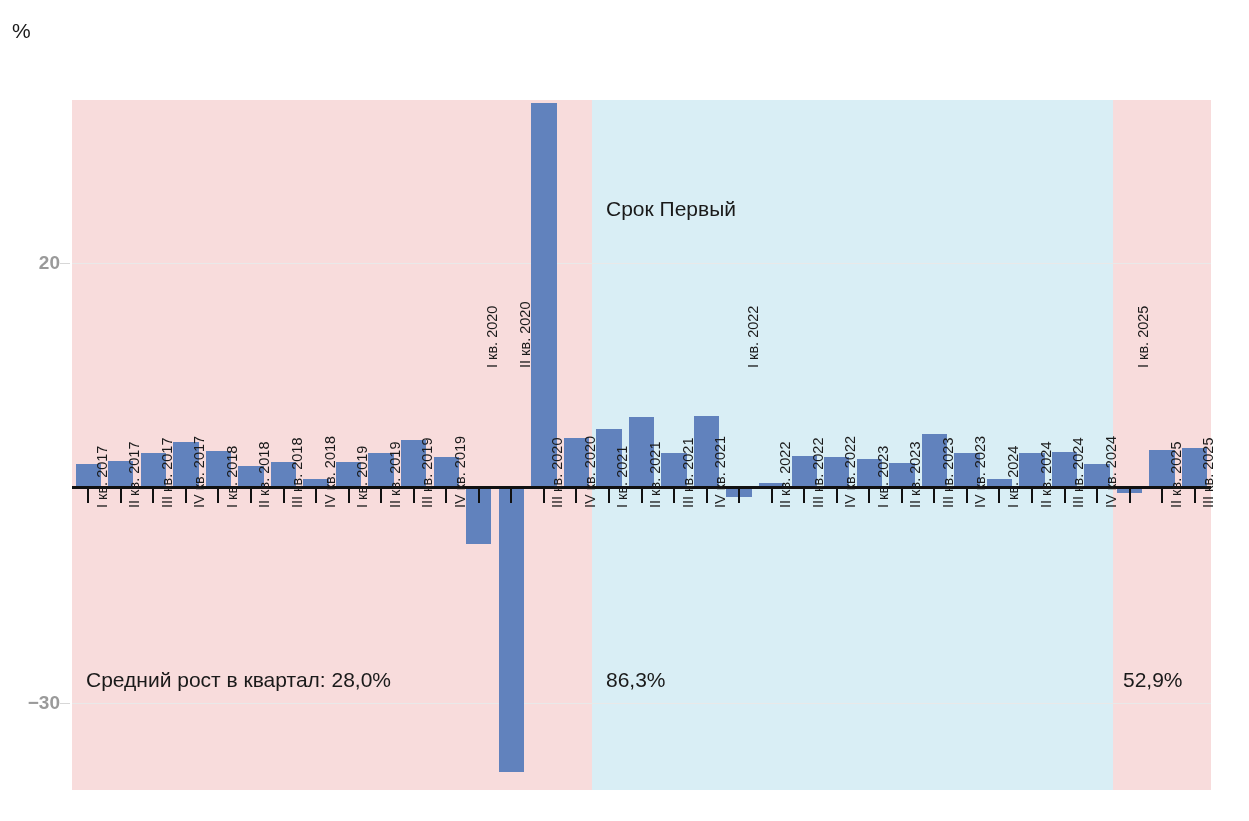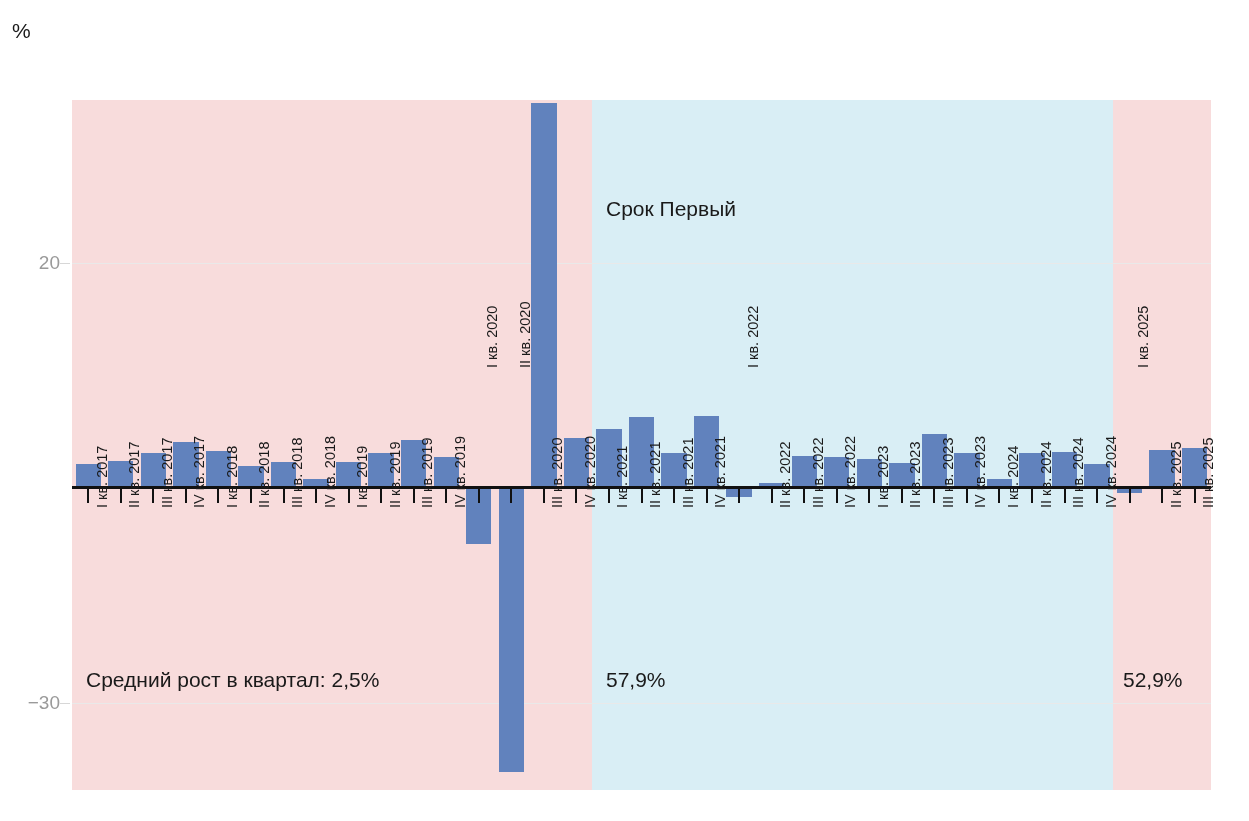--- a/index.html
+++ b/index.html
@@ -43,20 +43,21 @@
   }
   .grid-stub.g20{top:263px;}
   .grid-stub.gm20{top:703px;}
 
   
   .ytick{
     position:absolute;right:1189px;
     font-size:19px;color:#9a9a9a;
     transform:translateY(-50%);
     white-space:nowrap;
+    font-weight:bold;
   }
   .ytick.t20{top:263px;}
   .ytick.tm20{top:703px;}
 
   
   .zero-line{
     position:absolute;left:72px;top:486px;
     width:1139px;height:3px;background:#111111;
   }
 
@@ -227,22 +228,22 @@
         <div class="bar-slot" style="left: 1073.91px; width: 32.5429px;">
           <div class="bar" title="II кв. 2025: 3.3" style="background: rgb(97, 130, 189); top: 349.7px; height: 36.3px;"></div>
         </div>
         <div class="bar-slot" style="left: 1106.46px; width: 32.5429px;">
           <div class="bar" title="III кв. 2025: 3.5" style="background: rgb(97, 130, 189); top: 347.5px; height: 38.5px;"></div>
         </div>
       </div>
 
     <div class="period-title" id="pt-1" style="left:534px;top:96px;">Срок Первый</div>
 
-    <div class="period-avg" style="left:14px;top:568px;">Средний рост в квартал: 2,5%</div>
-    <div class="period-avg" style="left:534px;top:568px;">57,9%</div>
+    <div class="period-avg" style="left:14px;top:568px;">Средний рост в квартал: 28,0%</div>
+    <div class="period-avg" style="left:534px;top:568px;">86,3%</div>
     <div class="period-avg" style="left:1051px;top:568px;">52,9%</div>
   </div>
 
   <div class="zero-line"></div>
 
   <div class="xticks" id="xticks-layer">
       <div class="xtick" style="left: 15.2714px;"></div>
       <div class="xtick" style="left: 47.8143px;"></div>
       <div class="xtick" style="left: 80.3571px;"></div>
       <div class="xtick" style="left: 112.9px;"></div>

